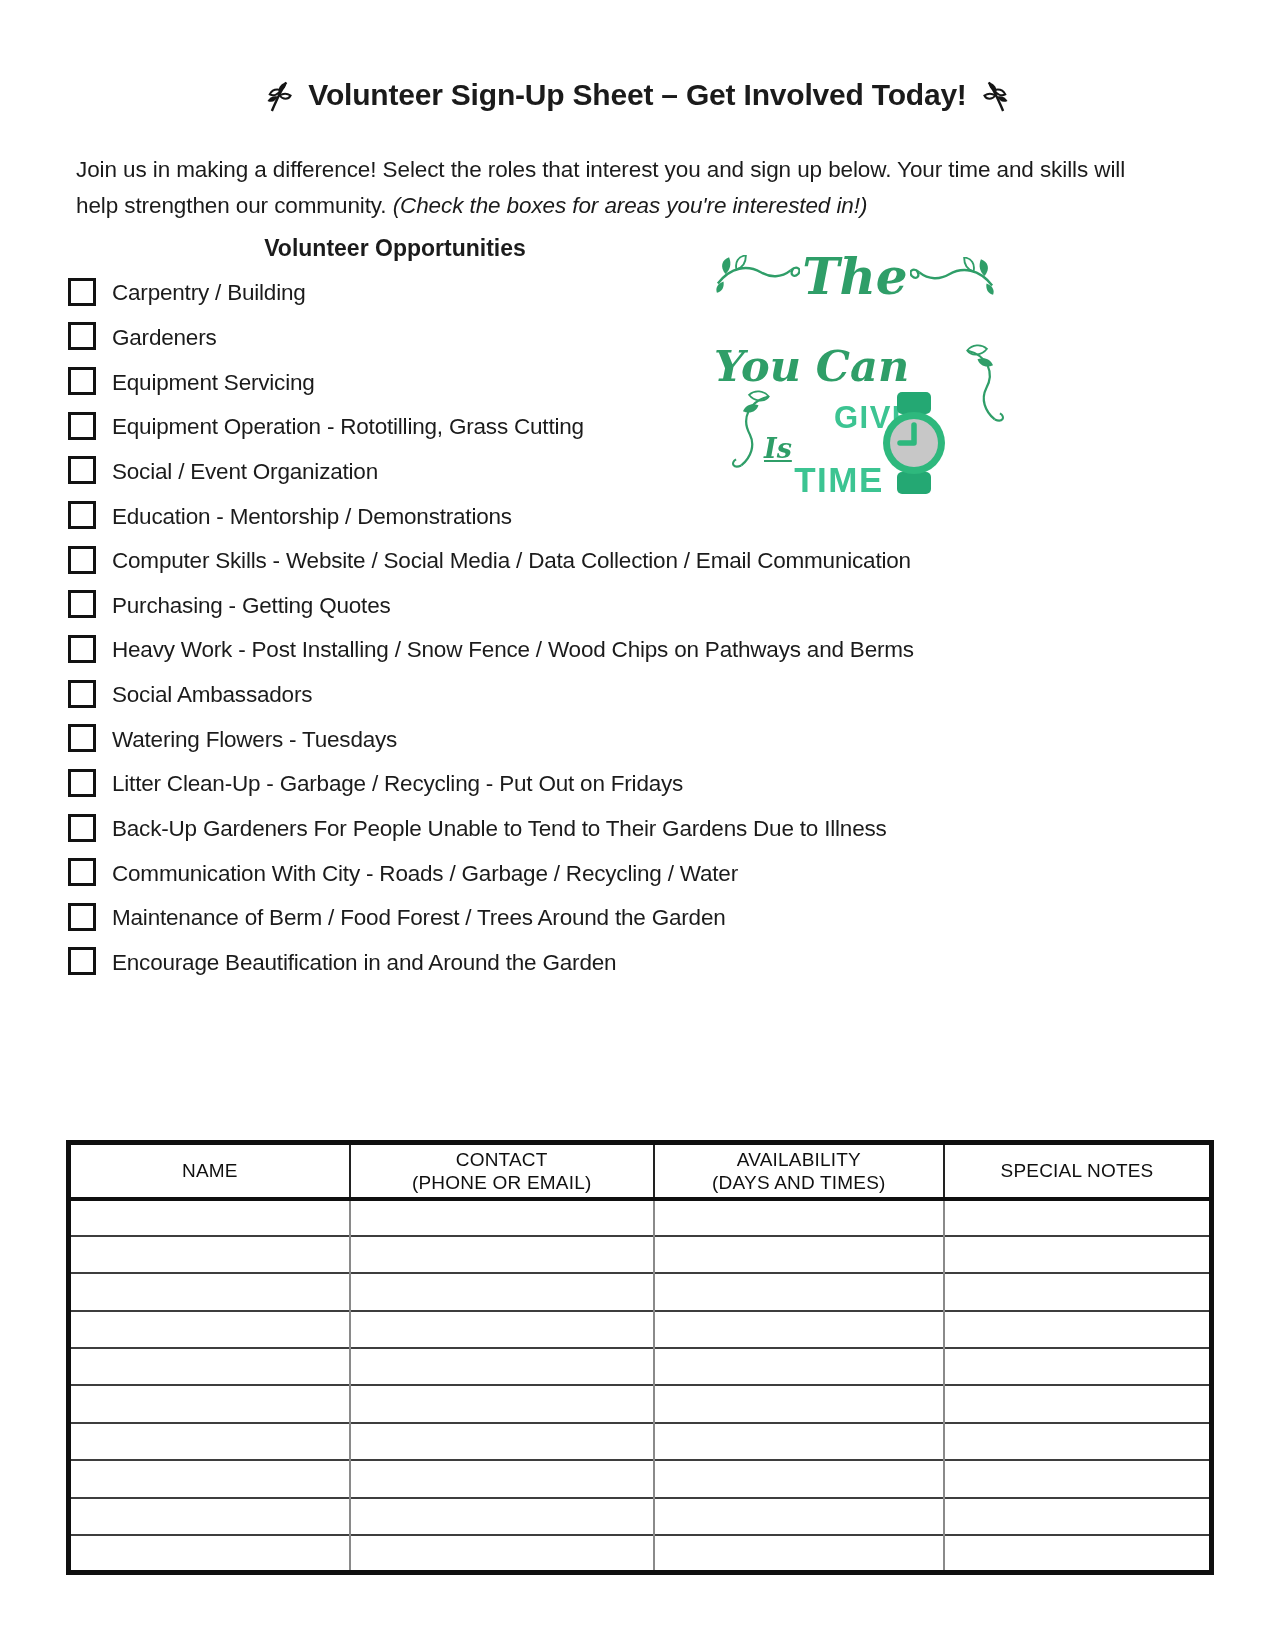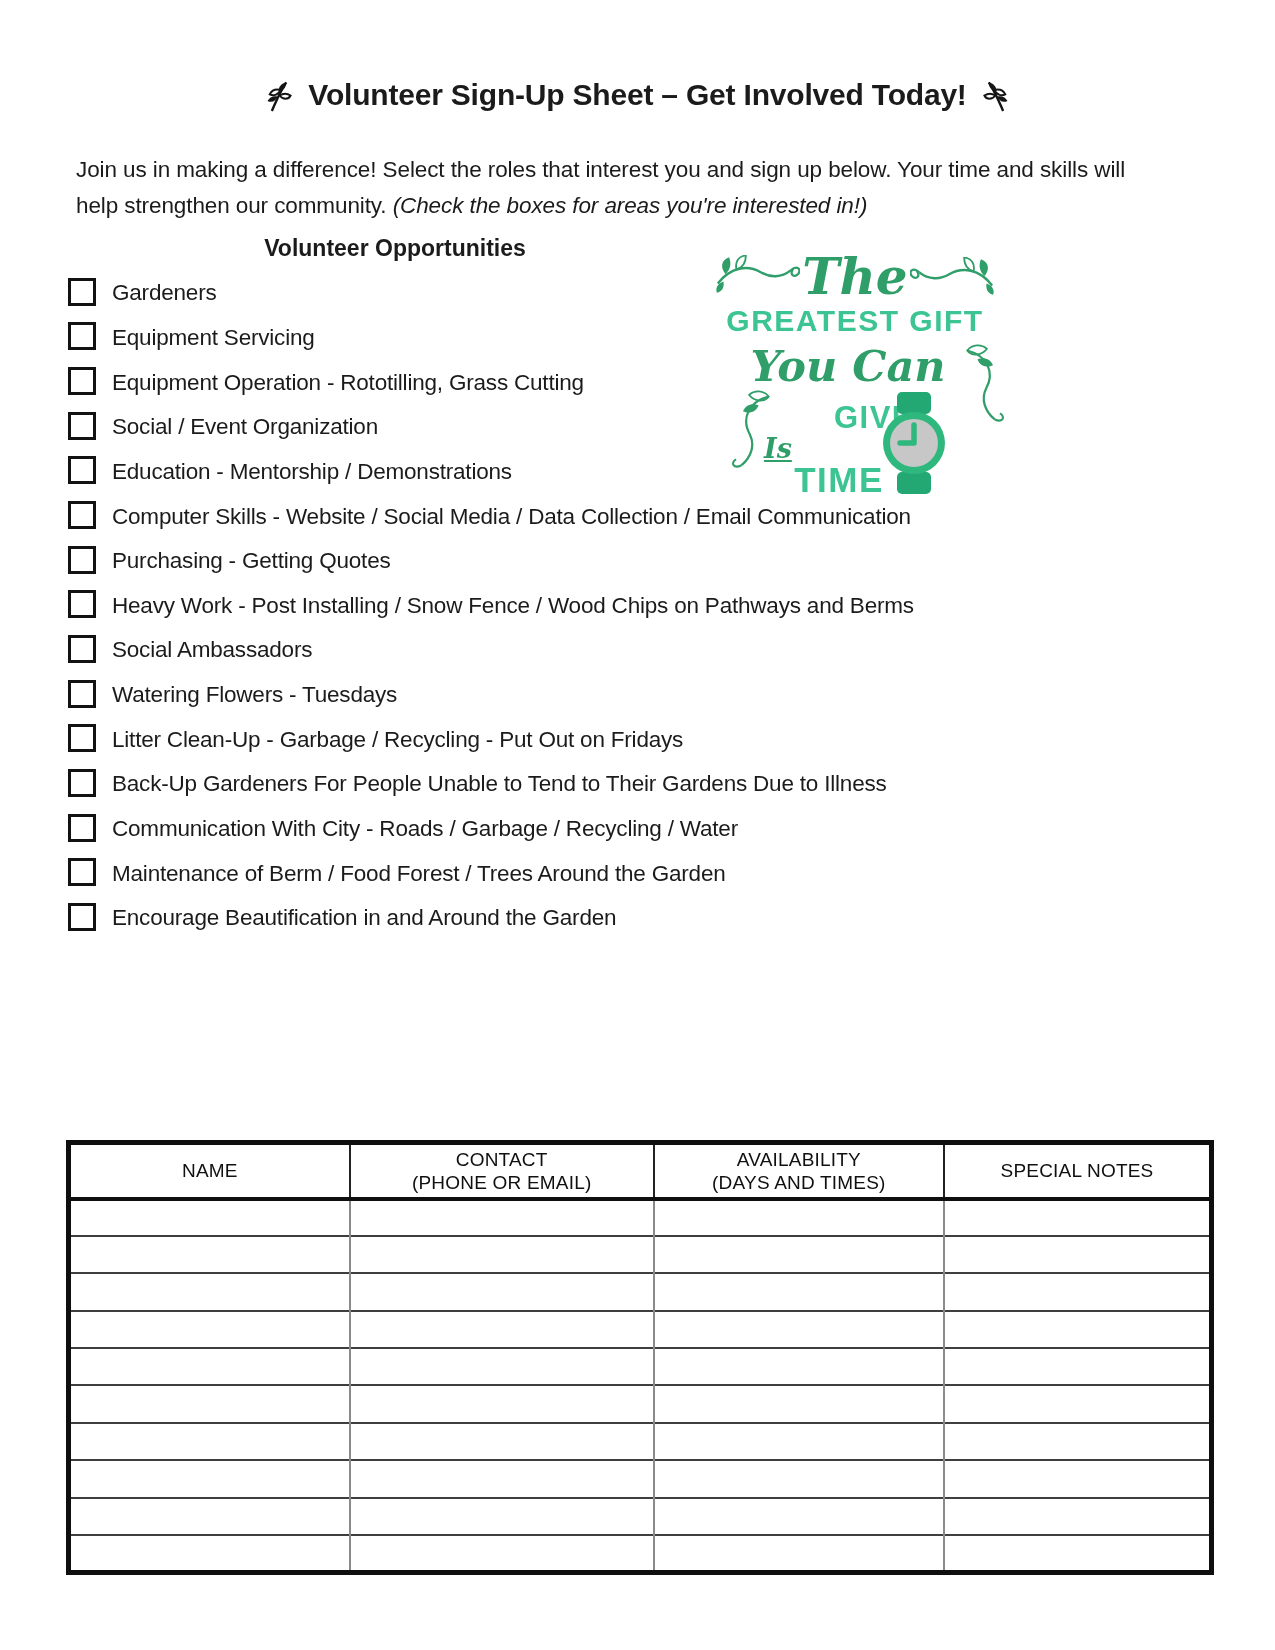--- a/index.html
+++ b/index.html
@@ -40,21 +40,21 @@
   }
   .opp-label { font-size:22.5px; white-space:nowrap; letter-spacing:-0.2px; }
 
   
   .graphic { position:absolute; left:698px; top:248px; width:314px; height:250px; }
   .g-script { font-family:"DejaVu Serif", serif; font-style:italic; font-weight:700; color:var(--script-green); }
   .g-caps   { font-weight:700; color:var(--caps-green); letter-spacing:1.5px; }
   .g-the-row { position:absolute; top:2px; left:0; right:0; display:flex; justify-content:center; align-items:center; gap:2px; }
   .g-the  { font-size:50px; line-height:54px; }
   .g-greatest { position:absolute; top:56px; left:0; right:0; text-align:center; font-size:30px; }
-  .g-youcan   { position:absolute; top:92px; left:16px; right:30px; text-align:center; font-size:43px; line-height:52px; }
+  .g-youcan   { position:absolute; top:92px; left:16px; right:30px; font-size:43px; line-height:52px; }
   .g-give { position:absolute; top:152px; left:66px; width:150px; text-align:right; font-size:31px; }
   .g-is   { position:absolute; top:186px; left:66px; width:150px; text-align:left; font-size:27px; line-height:30px;text-decoration:underline; }
   .g-time { position:absolute; top:212px; left:60px; width:162px; text-align:center; font-size:35px; }
   .g-vine-left  { position:absolute; left:26px; top:140px; }
   .g-vine-right { position:absolute; right:0px; top:94px; }
   .g-watch { position:absolute; left:182px; top:142px; }
 
   
   .signup {
     position:absolute; left:66px; top:1140px; width:1148px;
@@ -103,20 +103,24 @@
 
   <p class="intro">
     <span>Join us in making a difference! Select the roles that interest you and sign up below. Your time and skills will</span><br>
     <span>help strengthen our community. </span><em>(Check the boxes for areas you're interested in!)</em>
   </p>
 
   <h2 class="opps-heading">Volunteer Opportunities</h2>
 
   <ul class="opps-list" id="opps-list">
 
+  <li class="opp">
+      <span class="cbx"></span>
+      <span class="opp-label">Carpentry / Building</span>
+    </li>
       <li class="opp">
       <span class="cbx"></span>
       <span class="opp-label">Gardeners</span>
     </li>
       <li class="opp">
       <span class="cbx"></span>
       <span class="opp-label">Equipment Servicing</span>
     </li>
       <li class="opp">
       <span class="cbx"></span>
@@ -187,21 +191,20 @@
       <span style="transform:scaleX(-1);display:inline-flex;">
         <svg width="84" height="40" viewBox="0 0 90 42">
           <path d="M2,30 C16,12 34,10 48,18 C58,24 70,24 80,16" stroke="var(--script-green)" stroke-width="2.6" fill="none"></path>
           <path d="M80,16 c7,-6 12,-1 8,4 c-4,4 -10,1 -5,-6" stroke="var(--script-green)" stroke-width="2.4" fill="none"></path>
           <path d="M10,20 C4,12 6,5 14,2 C17,9 15,16 10,20 Z" fill="var(--script-green)"></path>
           <path d="M22,15 C20,7 24,1 32,0 C32,8 28,13 22,15 Z" fill="none" stroke="var(--script-green)" stroke-width="2"></path>
           <path d="M8,28 C2,30 -1,35 1,40 C7,39 9,33 8,28 Z" fill="var(--script-green)"></path>
         </svg>
       </span>
     </div>
-    <div class="g-caps g-greatest">GREATEST GIFT</div>
     <div class="g-script g-youcan">You Can</div>
 
     <span class="g-vine-right">
       <svg width="50" height="86" viewBox="0 0 58 92" style="transform:scaleX(-1);">
         <path d="M52,6 C28,12 20,32 30,50 C36,62 32,76 20,86" stroke="var(--script-green)" stroke-width="2.6" fill="none"></path>
         <path d="M20,86 c-9,4 -13,-3 -6,-7" stroke="var(--script-green)" stroke-width="2.4" fill="none"></path>
         <path d="M52,6 C46,-1 36,-2 29,4 C35,12 47,13 52,6 Z" fill="none" stroke="var(--script-green)" stroke-width="2"></path>
         <path d="M40,16 C32,13 25,16 22,23 C30,27 38,23 40,16 Z" fill="var(--script-green)"></path>
       </svg>
     </span>

